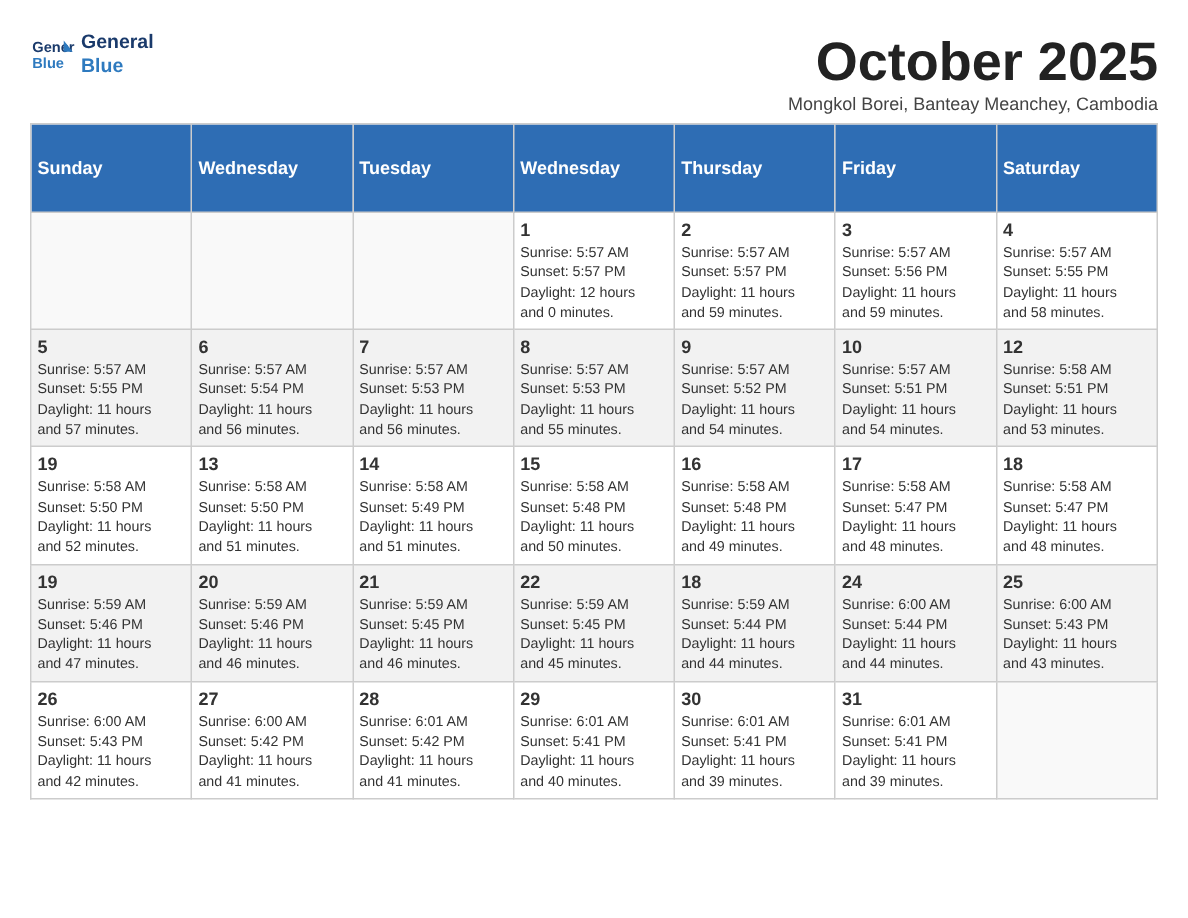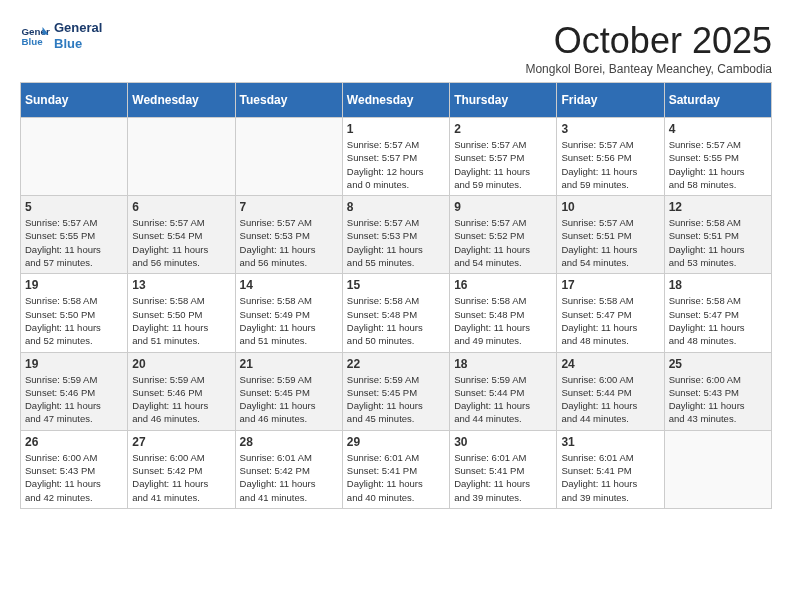--- a/index.html
+++ b/index.html
@@ -31,37 +31,37 @@
     .logo-icon {
       width: 30px;
       height: 30px;
       margin-right: 4px;
     }
     .title-section {
       text-align: right;
     }
     .month-title {
       font-size: 36px;
-      font-weight: normal;
+      font-weight: bold;
       color: #222;
     }
     .subtitle {
       font-size: 12px;
       color: #444;
     }
     .calendar {
       width: 100%;
       border-collapse: collapse;
       margin-top: 6px;
     }
     .calendar th {
       background-color: #2e6db4;
       color: #fff;
       font-size: 12px;
-      padding: 10px 4px;
+      padding: 22px 4px;
       text-align: left;
       border: 1px solid #ccc;
     }
     .calendar td {
       border: 1px solid #ccc;
       vertical-align: top;
       padding: 4px;
       font-size: 10px;
       color: #333;
       width: 107px;

